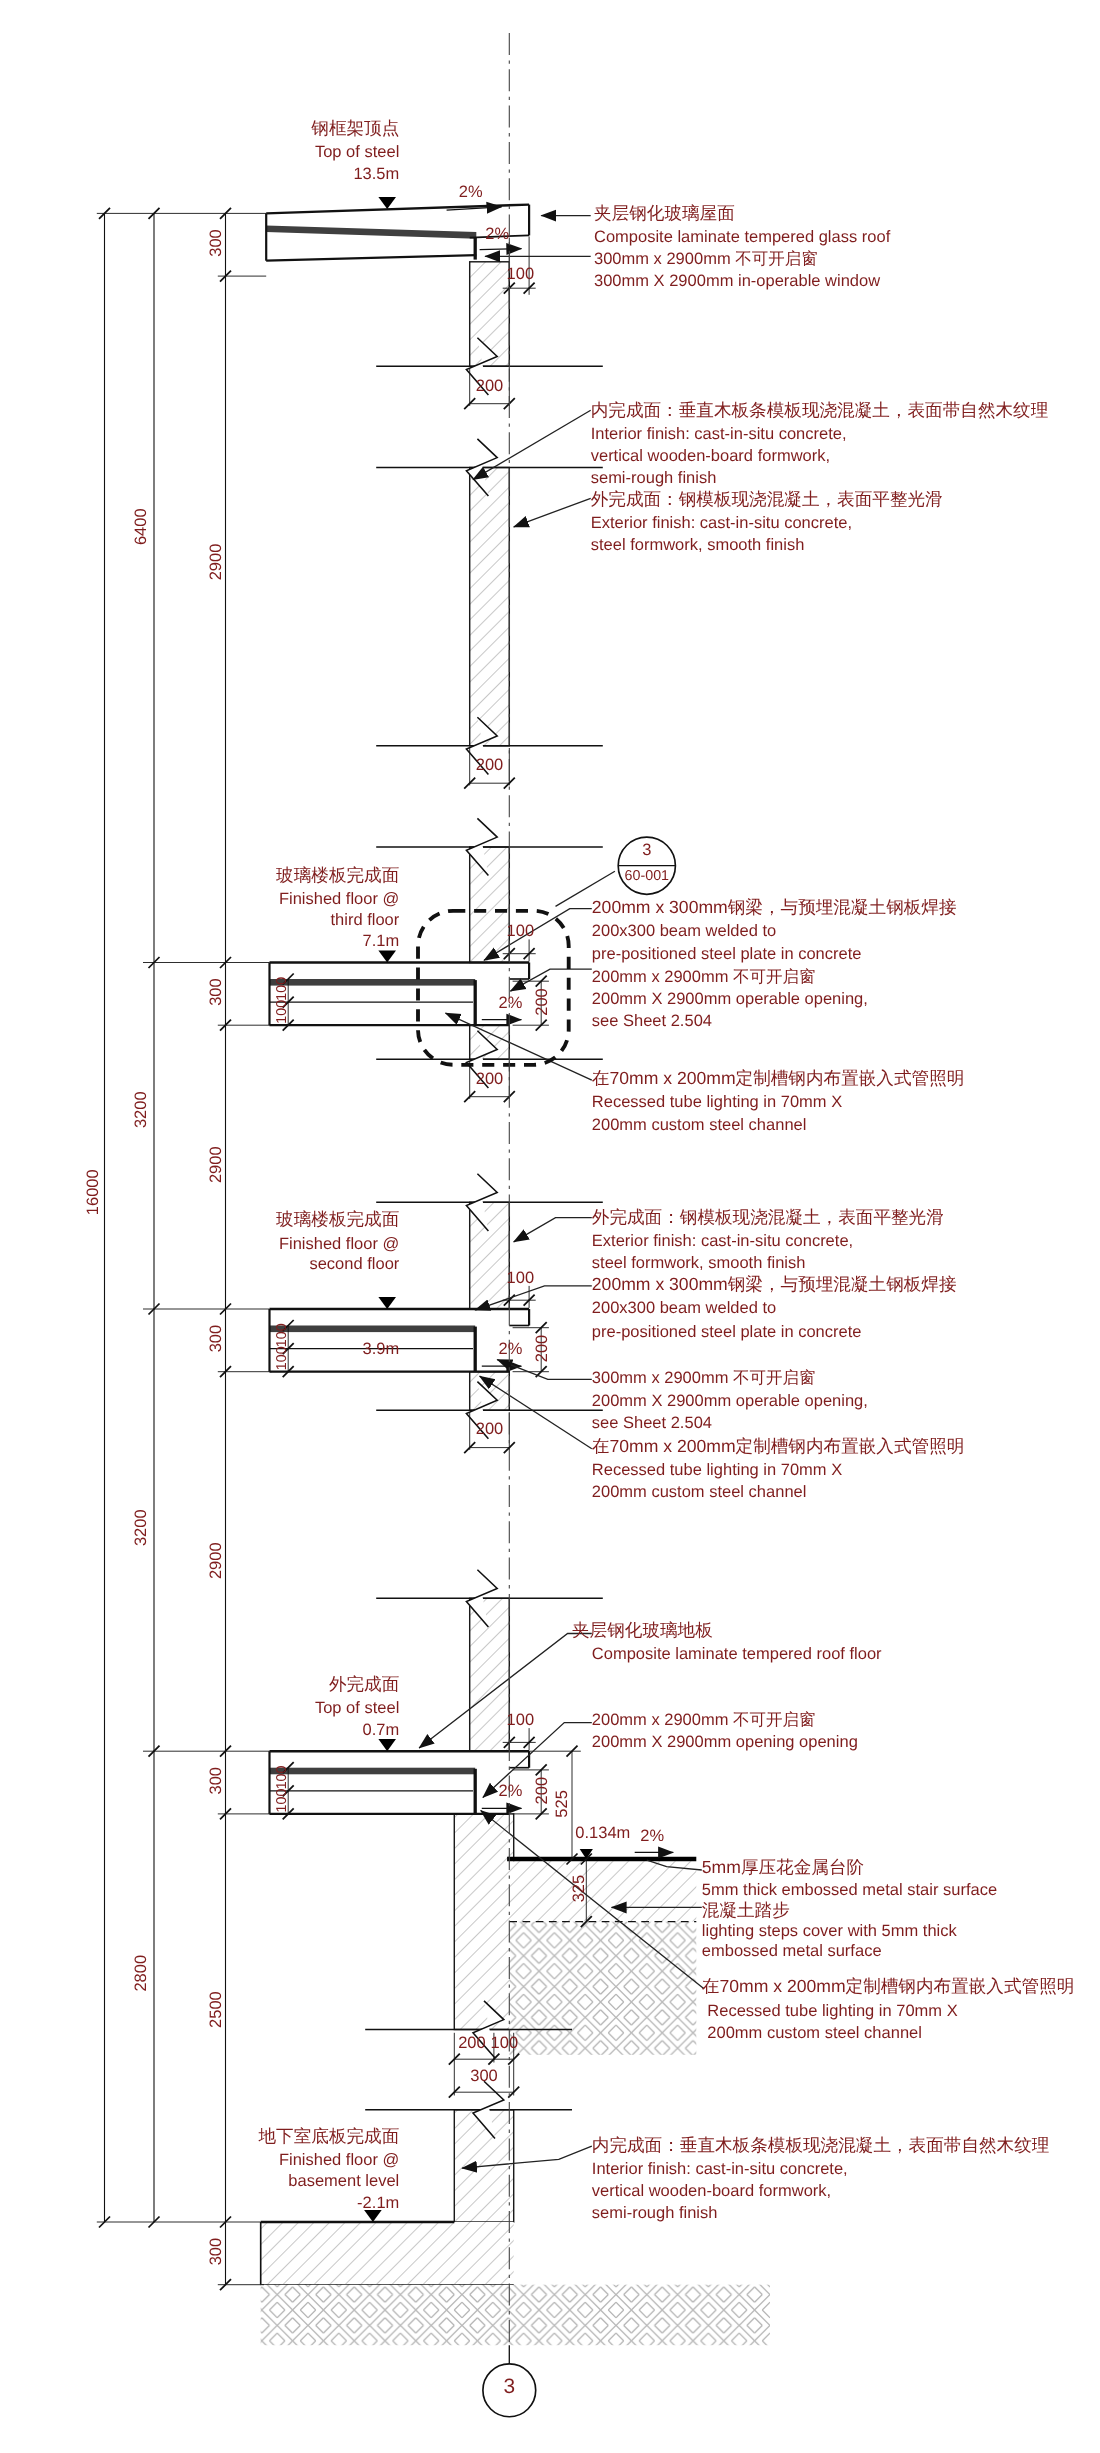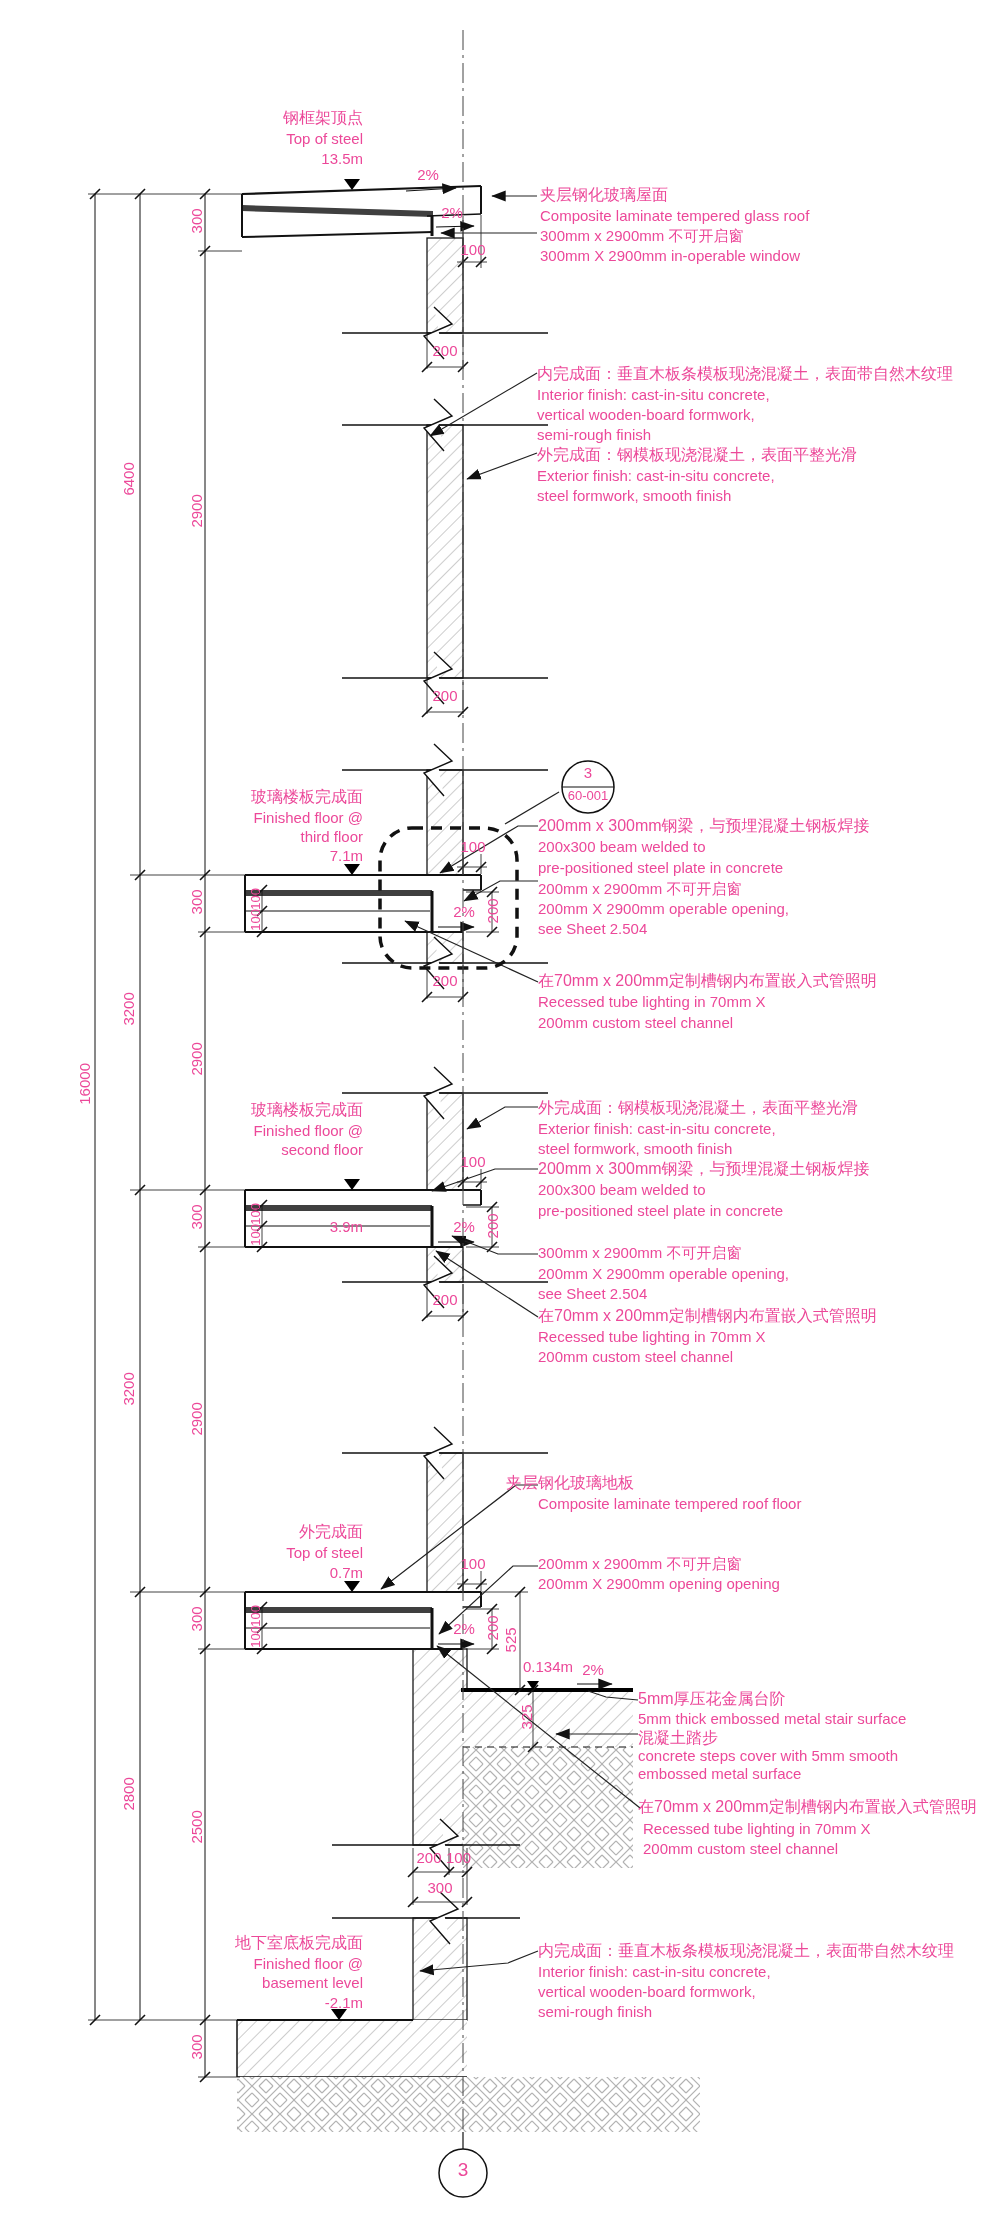--- a/index.html
+++ b/index.html
@@ -1,17 +1,17 @@
 <!DOCTYPE html>
 <html><head>
 <meta charset="utf-8">
 <style>
   html,body{margin:0;padding:0;background:#fff}
   .stage{position:relative;width:1000px;height:2230px;background:#fff;overflow:hidden;
-         font-family:"Liberation Sans","DejaVu Sans",sans-serif;color:#ec4899}
+         font-family:"Liberation Sans","DejaVu Sans",sans-serif;color:#7f1d1d}
   .stage svg{position:absolute;left:0;top:0}
   .t{position:absolute;white-space:nowrap;font-size:15px;line-height:1.05}
   .zh{font-size:16px}
   .sm{font-size:13px}
   .gb{font-size:19px}
   .c{text-align:center}
   .r{width:175px;text-align:right}
   .v{width:80px;margin-left:-40px;margin-top:-9px;text-align:center;transform:rotate(-90deg)}
 </style>
 </head>
@@ -283,29 +283,29 @@
 <div class="t zh" style="left:538px;top:1161px">200mm x 300mm钢梁，与预埋混凝土钢板焊接</div>
 <div class="t" style="left:538px;top:1182px">200x300 beam welded to</div>
 <div class="t" style="left:538px;top:1203px">pre-positioned steel plate in concrete</div>
 <div class="t" style="left:538px;top:1245px">300mm x 2900mm 不可开启窗</div>
 <div class="t" style="left:538px;top:1266px">200mm X 2900mm operable opening,</div>
 <div class="t" style="left:538px;top:1286px">see Sheet 2.504</div>
 <div class="t zh" style="left:538px;top:1308px">在70mm x 200mm定制槽钢内布置嵌入式管照明</div>
 <div class="t" style="left:538px;top:1329px">Recessed tube lighting in 70mm X</div>
 <div class="t" style="left:538px;top:1349px">200mm custom steel channel</div>
 
-<div class="t zh" style="left:506px;top:1475px">夹层钢化玻璃地板</div>
+<div class="t zh" style="left:520px;top:1475px">夹层钢化玻璃地板</div>
 <div class="t" style="left:538px;top:1496px">Composite laminate tempered roof floor</div>
 <div class="t" style="left:538px;top:1556px">200mm x 2900mm 不可开启窗</div>
 <div class="t" style="left:538px;top:1576px">200mm X 2900mm opening opening</div>
 
 <div class="t zh" style="left:638px;top:1691px">5mm厚压花金属台阶</div>
 <div class="t" style="left:638px;top:1711px">5mm thick embossed metal stair surface</div>
 <div class="t zh" style="left:638px;top:1730px">混凝土踏步</div>
-<div class="t" style="left:638px;top:1748px">concrete steps cover with 5mm smooth</div>
+<div class="t" style="left:638px;top:1748px">lighting steps cover with 5mm thick</div>
 <div class="t" style="left:638px;top:1766px">embossed metal surface</div>
 <div class="t zh" style="left:638px;top:1799px">在70mm x 200mm定制槽钢内布置嵌入式管照明</div>
 <div class="t" style="left:643px;top:1821px">Recessed tube lighting in 70mm X</div>
 <div class="t" style="left:643px;top:1841px">200mm custom steel channel</div>
 
 <div class="t zh" style="left:538px;top:1943px">内完成面：垂直木板条模板现浇混凝土，表面带自然木纹理</div>
 <div class="t" style="left:538px;top:1964px">Interior finish: cast-in-situ concrete,</div>
 <div class="t" style="left:538px;top:1984px">vertical wooden-board formwork,</div>
 <div class="t" style="left:538px;top:2004px">semi-rough finish</div>
 

